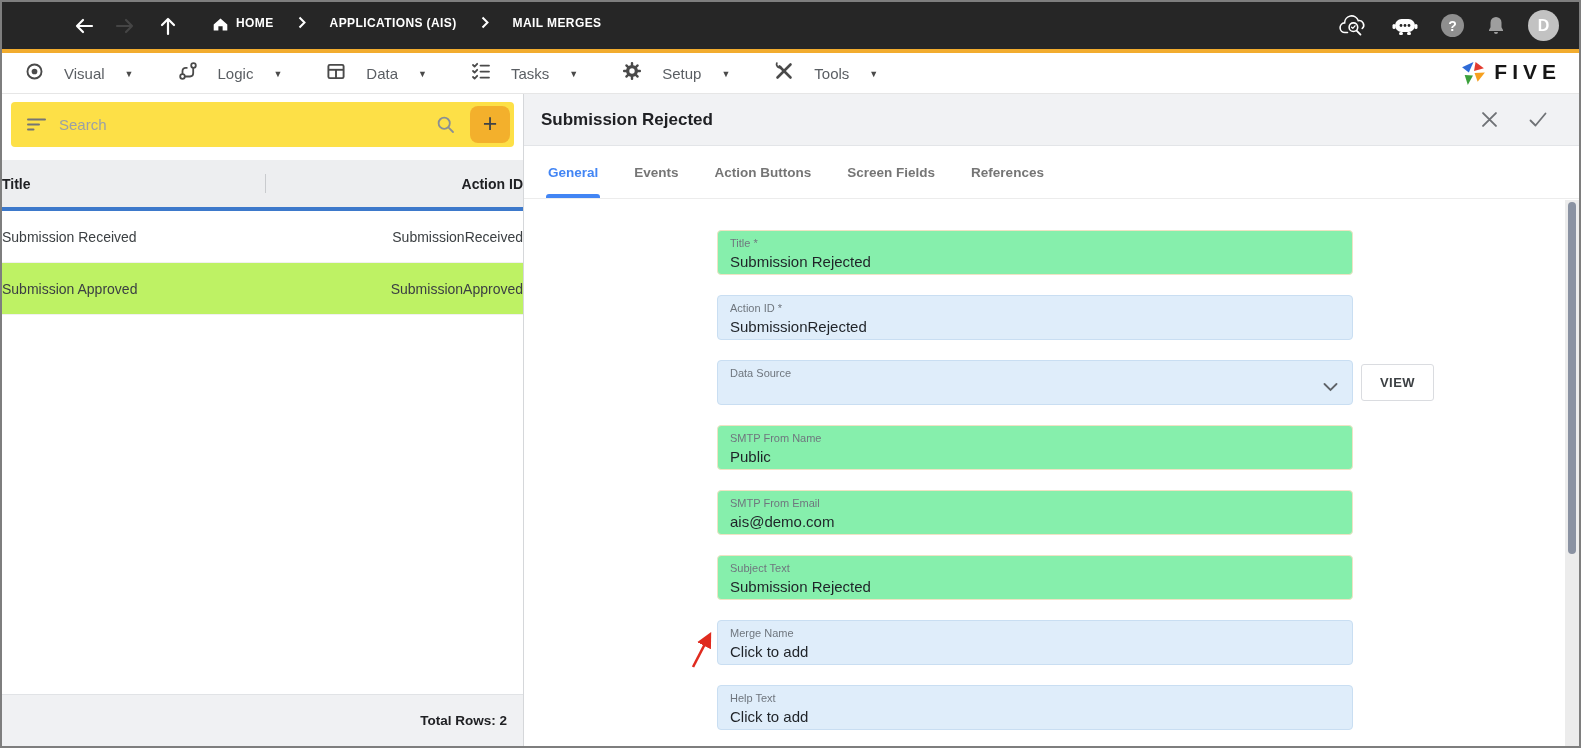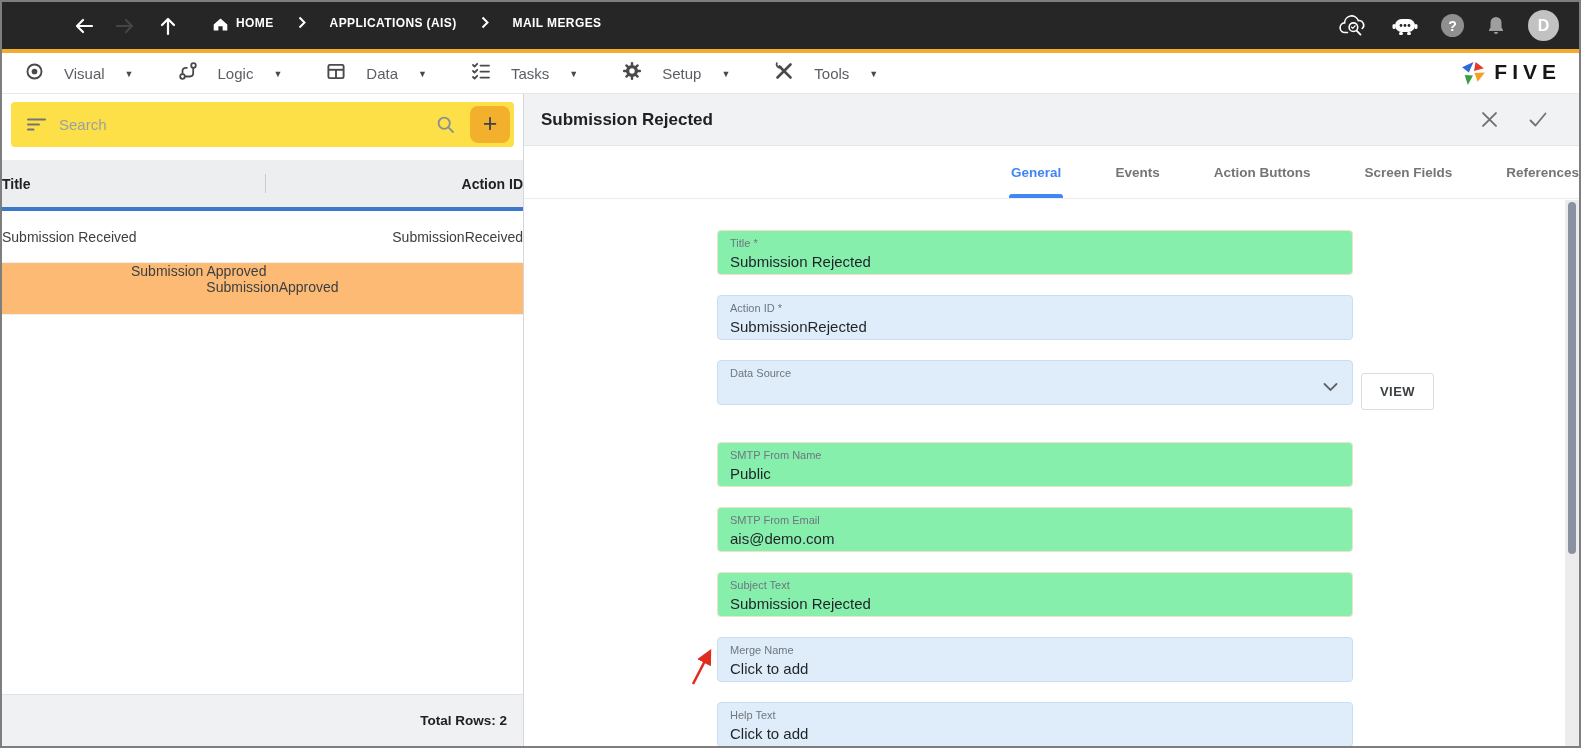--- a/index.html
+++ b/index.html
@@ -48,49 +48,49 @@
              cursor:pointer; font-family:"Liberation Sans",sans-serif; line-height:1; padding-bottom:3px; }
 
   .table-header { margin-top:13px; height:47px; background:#EDEEF0; display:flex; align-items:center;
                   font-weight:bold; font-size:14px; color:#202124; position:relative; }
   .col1 { width:263px; }
   .col2 { flex:1; padding-left:20px;text-align:right; }
   .header-divider { position:absolute; left:263px; top:14px; height:19px; width:1px; background:#C9CBCE; }
   .blue-bar { height:4px; background:#3D79CB; flex:none; }
   .trow { height:52px; display:flex; align-items:center; font-size:14px; color:#3C4043;
           border-bottom:1px solid #F0F0F0; cursor:pointer; }
-  .trow.alt { background:#fdba74;flex-direction:column; }
+  .trow.alt { background:#bef264; }
   .lfooter { margin-top:auto; height:52px; background:#F0F1F3; border-top:1px solid #E1E3E6;
              display:flex; align-items:center; justify-content:flex-end; padding-right:16px;
              font-weight:bold; font-size:13.5px; color:#202124; }
 
   
   .right-panel { flex:1; display:flex; flex-direction:column; min-width:0; background:#fff; position:relative; }
   .panel-header { height:52px; background:#F1F2F4; border-bottom:1px solid #E3E5E8; display:flex; align-items:center; flex:none; }
   .panel-title { margin-left:17px; font-size:17px; font-weight:bold; color:#202124; }
   .panel-actions { margin-left:auto; margin-right:30px; display:flex; gap:28px; align-items:center; }
   .panel-actions .icon-btn { padding:2px; }
 
-  .tabs { height:53px; display:flex; align-items:center; padding-left:24px; gap:54px;
-          border-bottom:1px solid #ECECEC; flex:none;justify-content:flex-end; }
+  .tabs { height:53px; display:flex; align-items:center; padding-left:24px; gap:36px;
+          border-bottom:1px solid #ECECEC; flex:none; }
   .tab { font-size:13.5px; font-weight:bold; color:#757575; position:relative; height:100%;
          display:flex; align-items:center; cursor:pointer; }
   .tab.active { color:#4285F4; }
   .tab.active::after { content:""; position:absolute; left:-2px; right:-2px; bottom:0; height:4px;
                        background:#4285F4; border-radius:3px 3px 0 0; }
 
   .content { flex:1; padding:31px 0 0 193px; position:relative; overflow:hidden; }
   .field { width:636px; height:45px; border-radius:4px; padding:6px 12px 0 12px; margin-bottom:20px;
            position:relative; cursor:pointer; }
   .field.cream { background:#86efac; border:1px solid #EFE3C4; }
   .field.blue  { background:#DFEDFA; border:1px solid #C9DEF2; }
   .flabel { display:block; font-size:11px; color:#6F767E; line-height:13px; }
   .fvalue { display:block; font-size:15px; color:#1F2328; line-height:19px; margin-top:2px; }
   .ds-row { display:flex; align-items:center; margin-bottom:20px; }
-  .ds-row .field { margin-bottom:17px; }
+  .ds-row .field { margin-bottom:0; }
   .chevron-down { position:absolute; right:14px; top:17px; }
   .view-btn { margin-left:8px; width:73px; height:37px; background:#fff; border:1px solid #DADCE0;
               border-radius:3px; font-size:13px; font-weight:bold; color:#3C4043; letter-spacing:.5px;
               display:flex; align-items:center; justify-content:center; cursor:pointer;
               font-family:"Liberation Sans",sans-serif; }
   .merge-wrap { position:relative; }
   .red-arrow { position:absolute; left:-29px; top:11px; }
 
   .scroll-track { position:absolute; top:106px; right:0; bottom:0; width:14px; background:#ECECEC; }
   .scroll-thumb { position:absolute; top:2px; left:3px; width:8px; height:352px; background:#8A92A2; border-radius:4px; cursor:pointer; }

